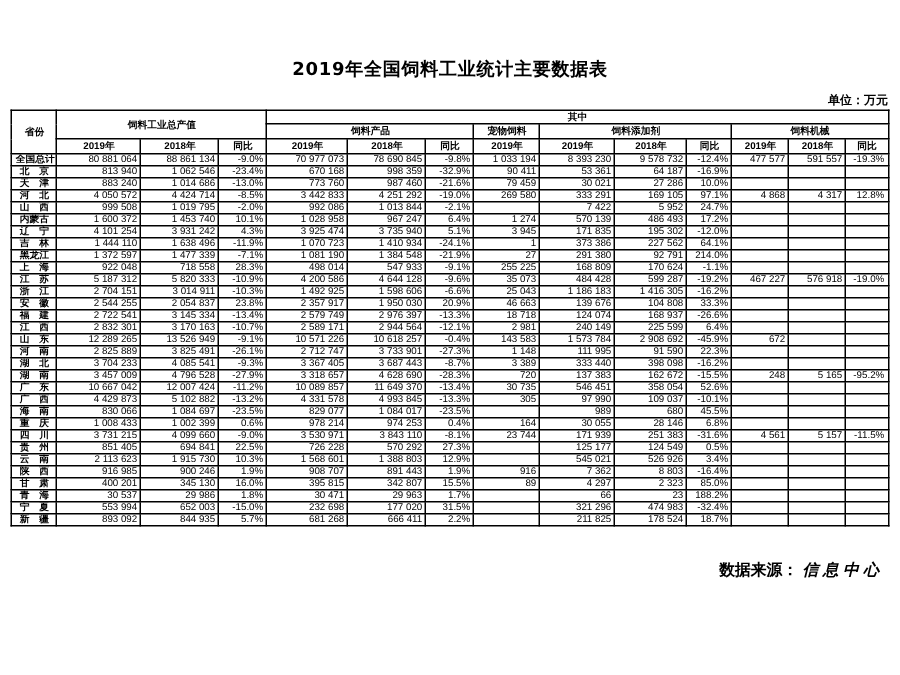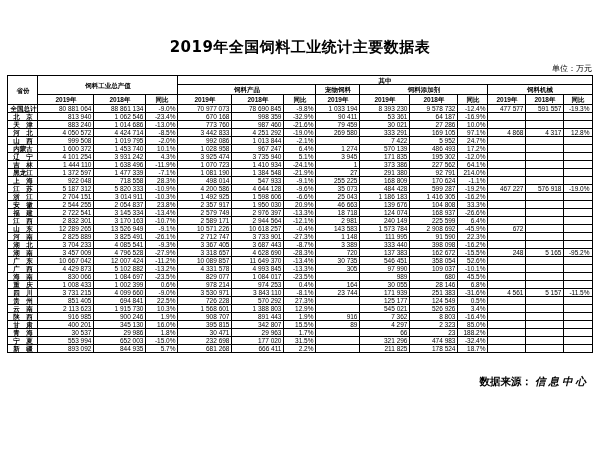--- a/index.html
+++ b/index.html
@@ -1,26 +1,26 @@
 <!DOCTYPE html>
 <html><head>
 <meta charset="utf-8">
 <style>
   html,body{margin:0;padding:0;}
   body{
     width:600px;height:450px;background:#ffffff;color:#000;
     font-family:"Liberation Sans",sans-serif;position:relative;overflow:hidden;
   }
   .title{
-    margin-top:38px;text-align:center;font-weight:bold;font-size:15px;
+    margin-top:38px;text-align:center;font-weight:bold;font-size:12px;
     font-family:"DejaVu Sans",sans-serif;letter-spacing:0.5px;
   }
   .unit{
     width:584px;margin:6px auto 1px auto;text-align:right;
-    font-size:8px;font-weight:normal;
+    font-size:8px;font-weight:bold;
   }
   table.stat{
     width:584px;margin:0 auto;border-collapse:collapse;table-layout:fixed;
     border:1.5px solid #000;
   }
   table.stat th, table.stat td{
     border:1px solid #000;padding:0 2px;font-size:6.5px;line-height:7px;
     height:7px;overflow:hidden;white-space:nowrap;
   }
   table.stat th{font-weight:bold;text-align:center;}

